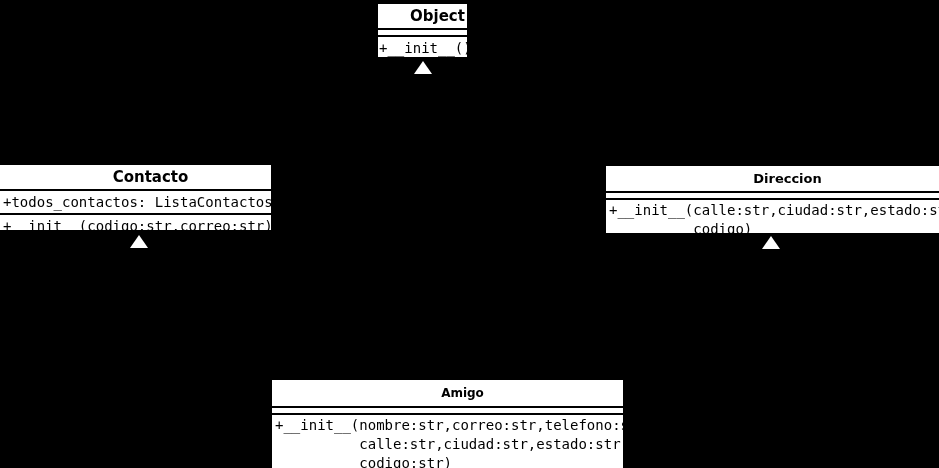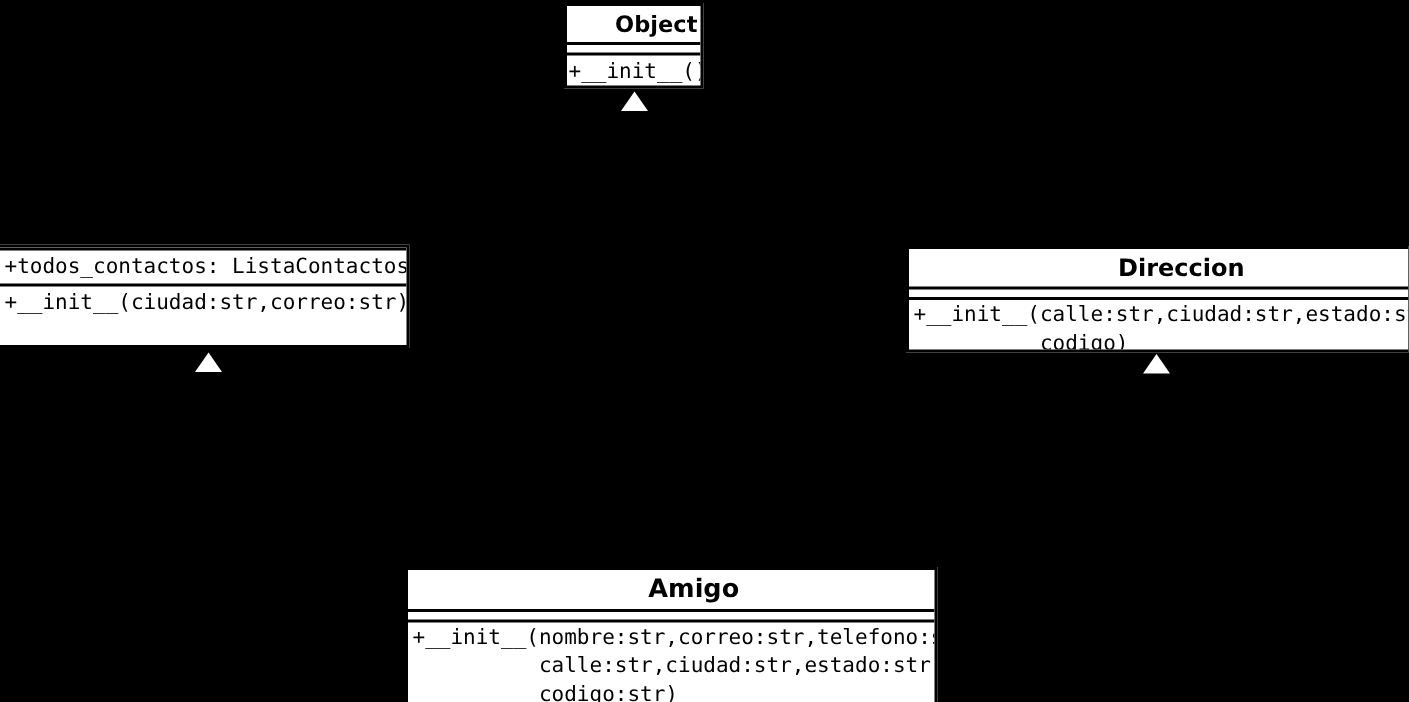--- a/index.html
+++ b/index.html
@@ -86,40 +86,40 @@
   }
 
   
   #cls-direccion {
     left: 604px;
     top: 164px;
     width: 337px;
     height: 71px;
   }
   #cls-direccion .uml-title {
-    font-size: 16px;
+    font-size: 13px;
     line-height: 25px;
     height: 25px;
     border-radius: 11px;
   }
   #cls-direccion .uml-compartment.methods {
     font-size: 14px;
     line-height: 19px;
     padding: 1px 0 1px 3px;
   }
 
   
   #cls-amigo {
     left: 270px;
     top: 378px;
     width: 355px;
     height: 92px;
   }
   #cls-amigo .uml-title {
-    font-size: 17px;
+    font-size: 12px;
     line-height: 26px;
     height: 26px;
   }
   #cls-amigo .uml-compartment.methods {
     font-size: 14px;
     line-height: 19px;
     padding: 1px 0 1px 3px;
   }
 
   
@@ -154,24 +154,25 @@
 <div class="uml-class" id="cls-object">
   <div class="uml-title">Object</div>
   <div class="uml-sep"></div>
   <div class="uml-compartment empty attributes"></div>
   <div class="uml-sep"></div>
   <div class="uml-compartment methods">+__init__()</div>
 </div>
 <div class="inherit-arrow" id="arrow-object"></div>
 
 <div class="uml-class" id="cls-contacto">
+  <div class="uml-title">Contacto</div>
   <div class="uml-sep"></div>
   <div class="uml-compartment attributes">+todos_contactos: ListaContactos()</div>
   <div class="uml-sep"></div>
-  <div class="uml-compartment methods">+__init__(ciudad:str,correo:str)</div>
+  <div class="uml-compartment methods">+__init__(codigo:str,correo:str)</div>
 </div>
 <div class="inherit-arrow" id="arrow-contacto"></div>
 
 <div class="uml-class" id="cls-direccion">
   <div class="uml-title">Direccion</div>
   <div class="uml-sep"></div>
   <div class="uml-compartment empty attributes"></div>
   <div class="uml-sep"></div>
   <div class="uml-compartment methods">+__init__(calle:str,ciudad:str,estado:str,
           codigo)</div>

